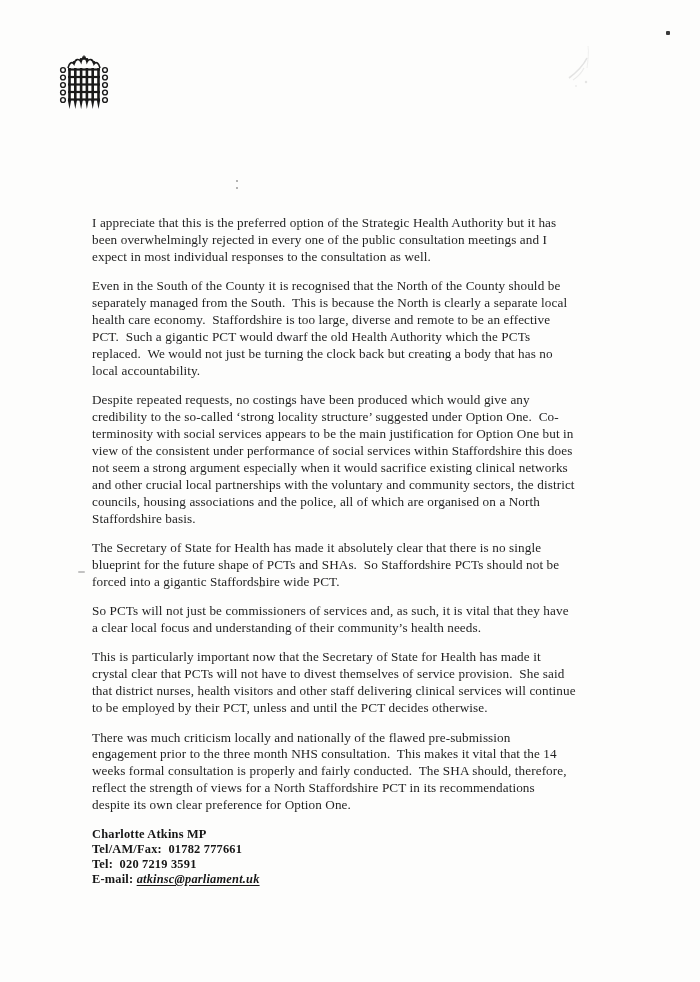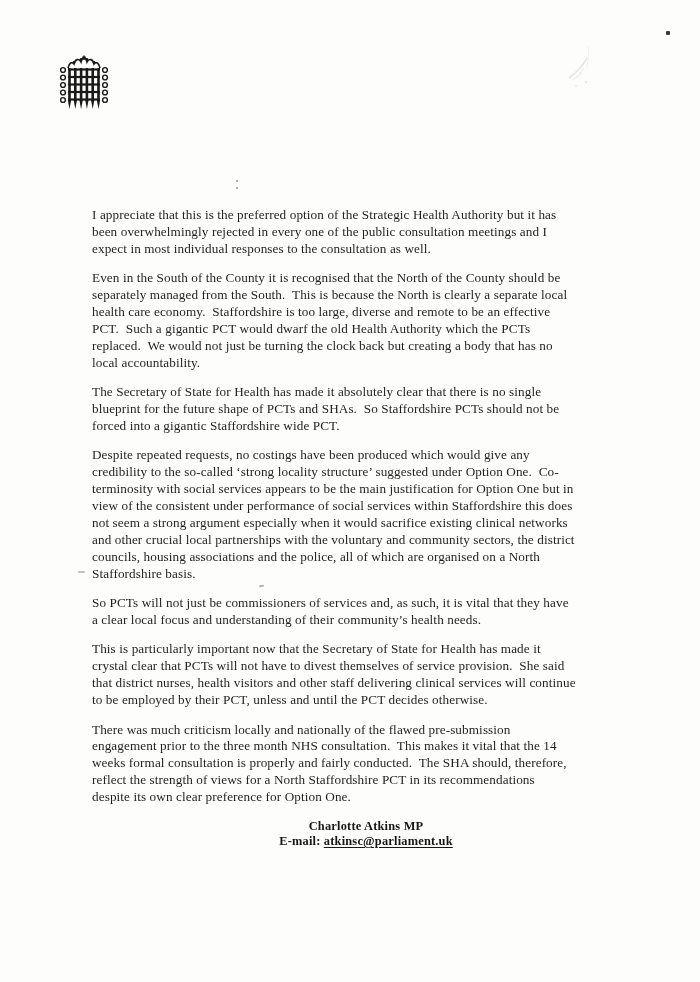--- a/index.html
+++ b/index.html
@@ -15,45 +15,45 @@
     overflow: hidden;
   }
   .logo {
     position: absolute;
     left: 58px; top: 54px;
     width: 52px; height: 62px;
   }
   .logo svg { width: 100%; height: 100%; }
   .letter-body {
     position: absolute;
-    left: 92px; top: 207px;
+    left: 92px; top: 215px;
     width: 548px;
     color: #1f1f1f;
     font-size: 13.2px;
     line-height: 16.9px;
     letter-spacing: 0.1px;
   }
   .letter-body p {
     margin: 0 0 12.5px 0;
     white-space: pre-wrap;
   }
   .signature {
     margin-top: 6px;
     width: 548px;
-    text-align: center;
     font-weight: 700;
     font-size: 12.4px;
     line-height: 15px;
     color: #161616;
     letter-spacing: 0.2px;
   }
   .signature .sig-line { white-space: pre-wrap; }
   .signature .email-addr {
     text-decoration: underline;
     text-underline-offset: 2px;
+    font-style: italic;
   }
   
   .artifact { position: absolute; pointer-events: none; }
   .smudge { left: 563px; top: 38px; width: 48px; height: 52px; opacity: 0.55; }
   .speck-dot {
     left: 666px; top: 31px; width: 4px; height: 4px;
     background: #3a3a3a; border-radius: 1px;
   }
   .faint-colon { left: 236px; top: 180px; width: 2px; height: 9px; }
   .faint-colon::before, .faint-colon::after {
@@ -142,42 +142,44 @@
   <div class="letter-body">
     <p>I appreciate that this is the preferred option of the Strategic Health Authority but it has
 been overwhelmingly rejected in every one of the public consultation meetings and I
 expect in most individual responses to the consultation as well.</p>
     <p>Even in the South of the County it is recognised that the North of the County should be
 separately managed from the South.  This is because the North is clearly a separate local
 health care economy.  Staffordshire is too large, diverse and remote to be an effective
 PCT.  Such a gigantic PCT would dwarf the old Health Authority which the PCTs
 replaced.  We would not just be turning the clock back but creating a body that has no
 local accountability.</p>
-    <p>The Secretary of State for Health has made it absolutely clear that there is no single
-blueprint for the future shape of PCTs and SHAs.  So Staffordshire PCTs should not be
-forced into a gigantic Staffordshire wide PCT.</p>
     <p>Despite repeated requests, no costings have been produced which would give any
 credibility to the so-called ‘strong locality structure’ suggested under Option One.  Co-
 terminosity with social services appears to be the main justification for Option One but in
 view of the consistent under performance of social services within Staffordshire this does
 not seem a strong argument especially when it would sacrifice existing clinical networks
 and other crucial local partnerships with the voluntary and community sectors, the district
 councils, housing associations and the police, all of which are organised on a North
 Staffordshire basis.</p>
+    <p>The Secretary of State for Health has made it absolutely clear that there is no single
+blueprint for the future shape of PCTs and SHAs.  So Staffordshire PCTs should not be
+forced into a gigantic Staffordshire wide PCT.</p>
     <p>So PCTs will not just be commissioners of services and, as such, it is vital that they have
 a clear local focus and understanding of their community’s health needs.</p>
     <p>This is particularly important now that the Secretary of State for Health has made it
 crystal clear that PCTs will not have to divest themselves of service provision.  She said
 that district nurses, health visitors and other staff delivering clinical services will continue
 to be employed by their PCT, unless and until the PCT decides otherwise.</p>
     <p>There was much criticism locally and nationally of the flawed pre-submission
 engagement prior to the three month NHS consultation.  This makes it vital that the 14
 weeks formal consultation is properly and fairly conducted.  The SHA should, therefore,
 reflect the strength of views for a North Staffordshire PCT in its recommendations
 despite its own clear preference for Option One.</p>
 
     <div class="signature">
       <div class="sig-line">Charlotte Atkins MP</div>
+      <div class="sig-line">Tel/AM/Fax:  01782 777661</div>
+      <div class="sig-line">Tel:  020 7219 3591</div>
       <div class="sig-line"><span>E-mail: </span><span class="email-addr">atkinsc@parliament.uk</span></div>
     </div>
   </div>
 
 </div>
 
 </body></html>

